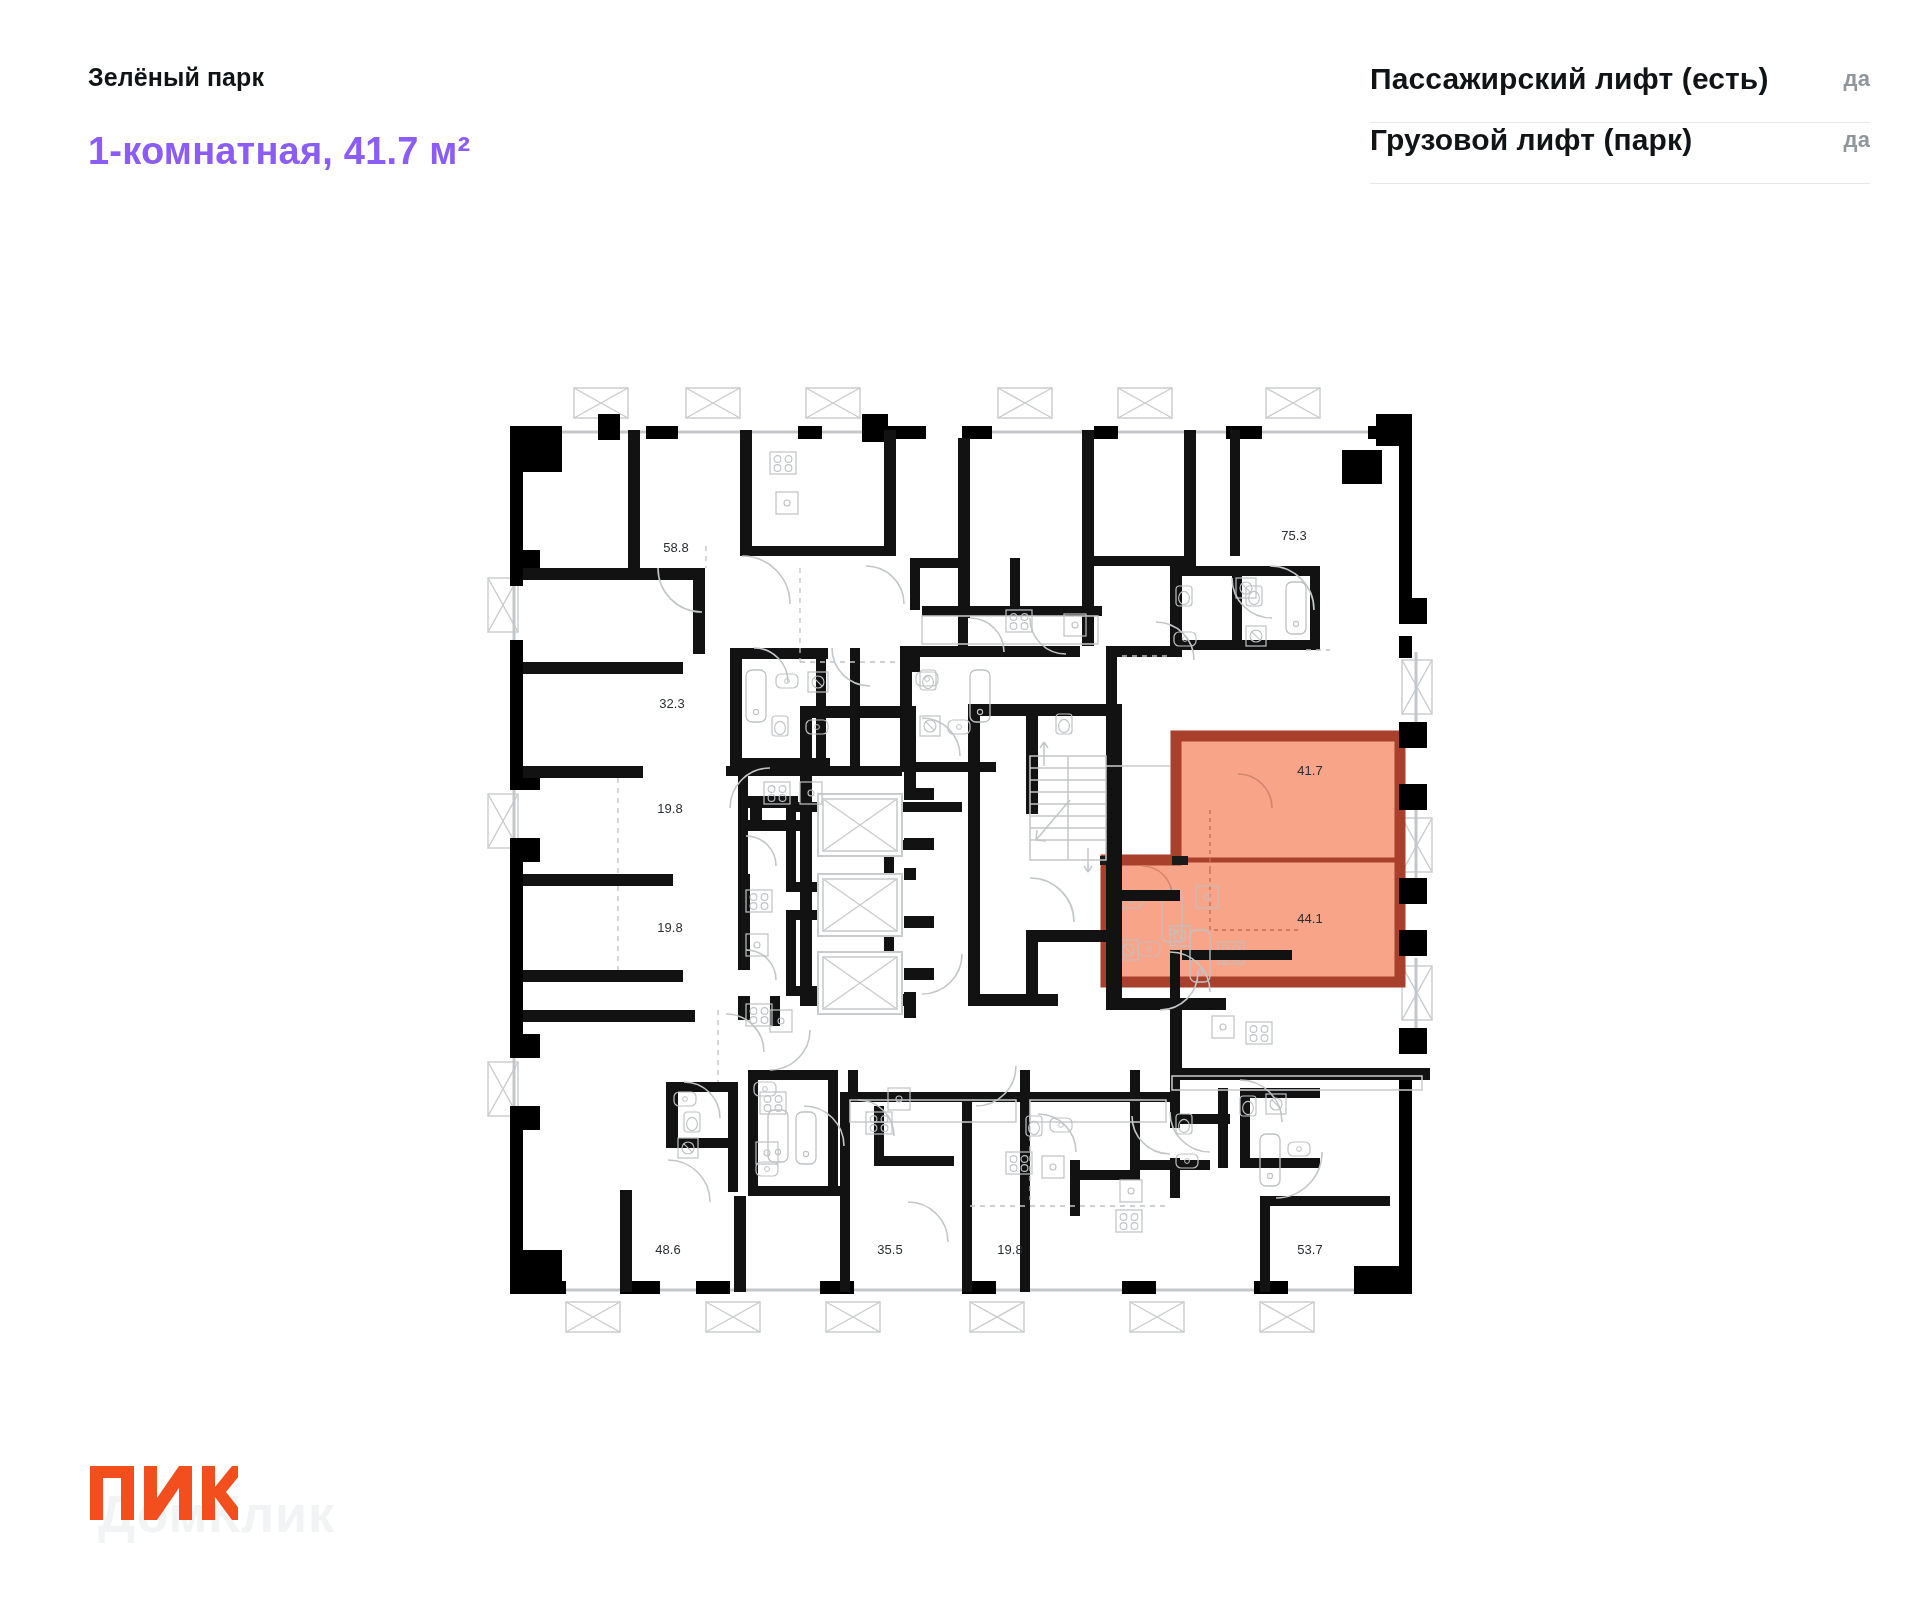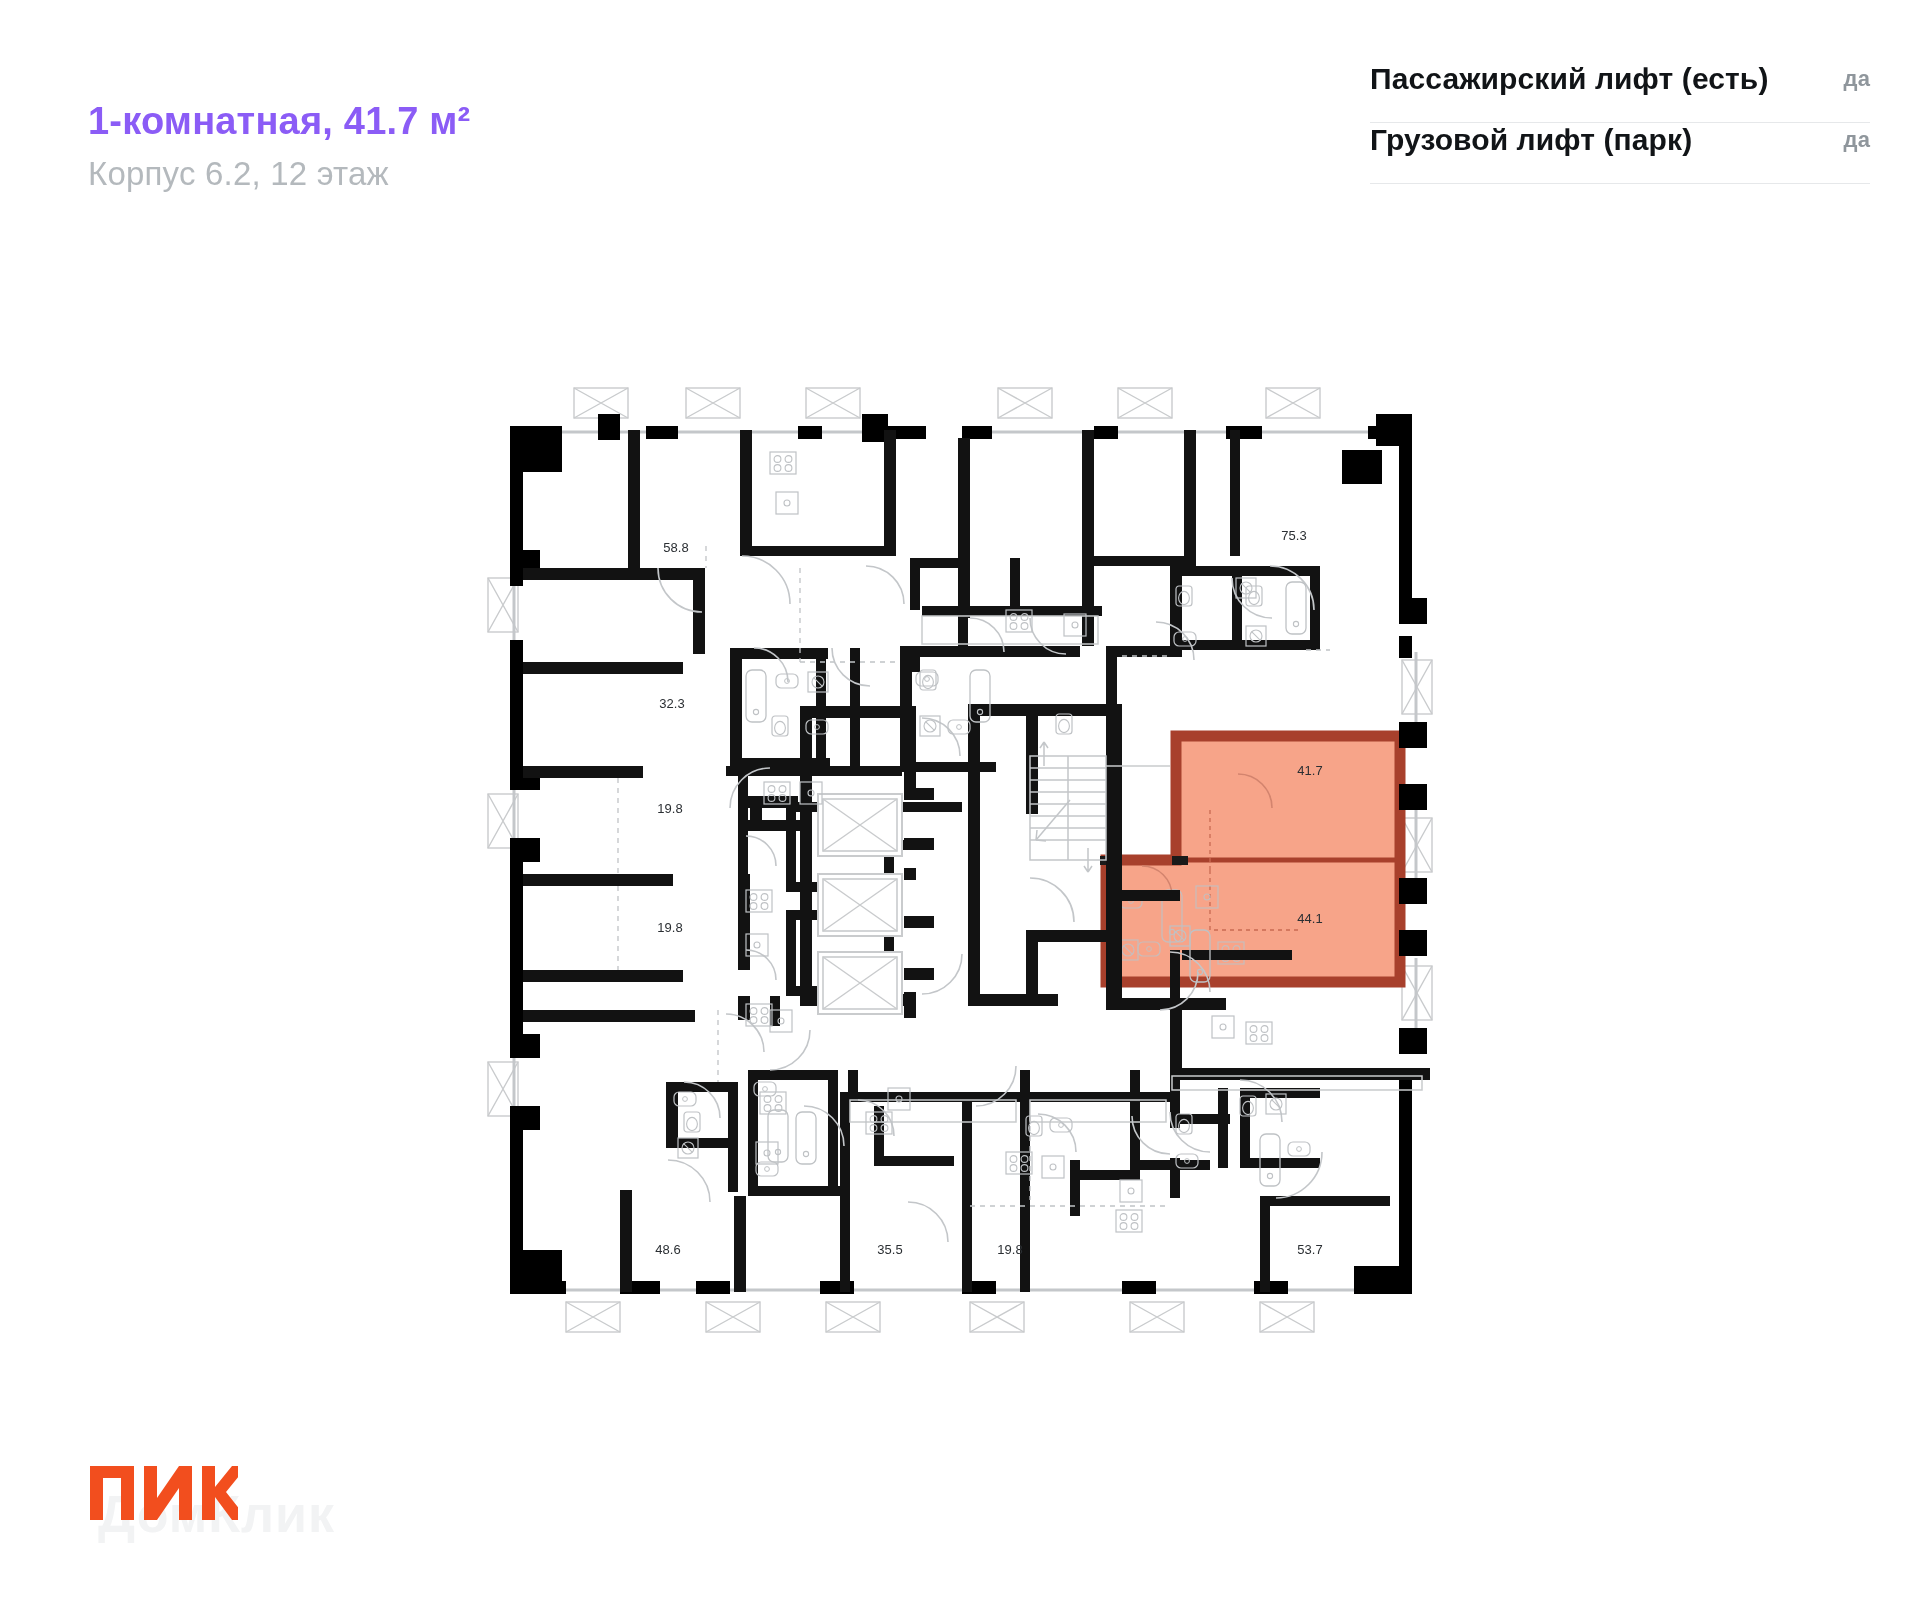--- a/index.html
+++ b/index.html
@@ -53,22 +53,22 @@
     font-size: 52px; font-weight: 700; color: #f2f3f4;
     letter-spacing: 1px; user-select: none; white-space: nowrap;
   }
 </style>
 </head>
 <body>
 
 <div class="page">
 
   <div class="hdr-left">
+    <div class="complex-name">Зелёный парк</div>
     <div class="unit-title">1-комнатная, 41.7 м²</div>
-    <div class="unit-sub">Корпус 6.2, 12 этаж</div>
   </div>
 
   <div class="hdr-right">
     <div class="spec-row">
       <span class="spec-label">Пассажирский лифт (есть)</span>
       <span class="spec-value">да</span>
     </div>
     <div class="spec-divider"></div>
     <div class="spec-row">
       <span class="spec-label">Грузовой лифт (парк)</span>

